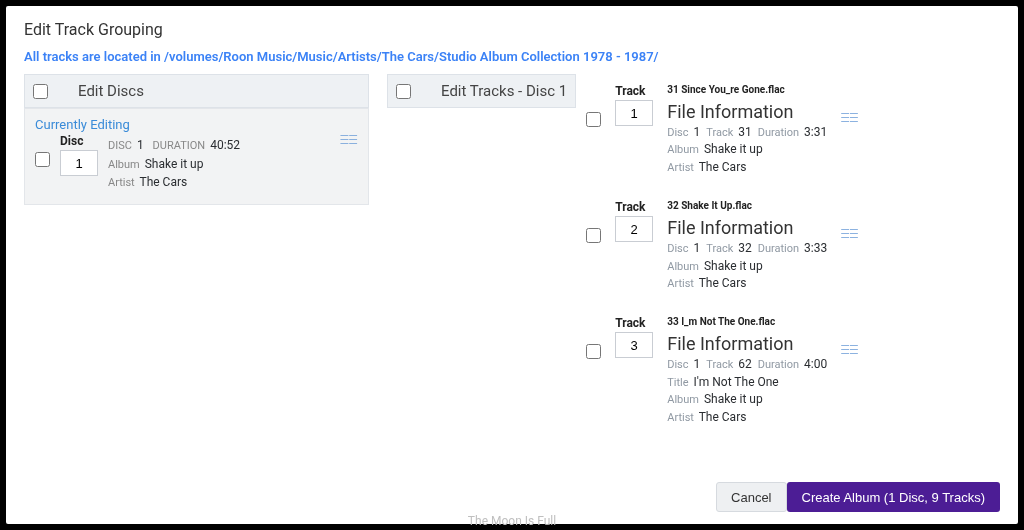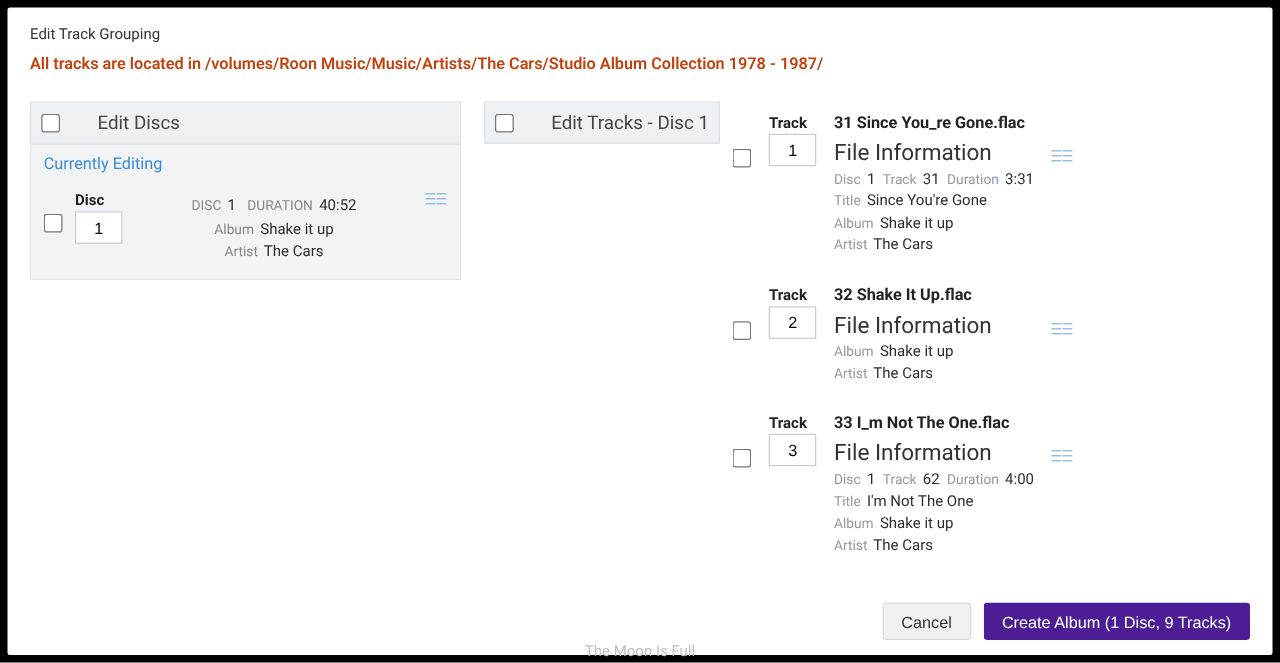--- a/index.html
+++ b/index.html
@@ -1,47 +1,47 @@
 <!DOCTYPE html>
 <html><head>
 <meta charset="utf-8">
 <style>
   * { box-sizing: border-box; margin: 0; padding: 0; }
   html, body { width: 1024px; height: 530px; overflow: hidden; font-family: -apple-system, BlinkMacSystemFont, "Segoe UI", Roboto, Arial, sans-serif; }
   body { background: #000; display:flex; align-items:center; justify-content:center; }
   .window { background: #fff; width: 1012px; height: 518px; border-radius: 2px; padding: 14px 18px 12px 18px; display:flex; flex-direction:column; }
-  .title { font-size: 12px; color: #333; font-weight: 400; margin-bottom: 10px; }
-  .subtitle { font-size: 13px; color: #c2410c; margin-bottom: 22px; font-weight:600; }
+  .title { font-size: 16px; color: #333; font-weight: 400; margin-bottom: 10px; }
+  .subtitle { font-size: 13px; color: #3b82f6; margin-bottom: 10px; font-weight:600; }
   .columns { display:flex; gap: 18px; flex:1 1 auto; overflow:hidden; }
   .col-left { width: 345px; display:flex; flex-direction:column; }
   .col-right { flex:1; display:flex; flex-direction:row; overflow:hidden; }
   .panel-header { background: #eef1f4; border:1px solid #dde2e8; height: 34px; display:flex; align-items:center; padding: 0 8px; font-size:15px; color:#444; }
   .panel-header input[type=checkbox]{ margin-right: 30px; }
   .disc-card { background:#f2f3f4; border:1px solid #e3e6ea; padding: 8px 10px 12px 10px; }
-  .currently { color:#3a8bd8; font-size:13px; margin-bottom:14px; }
+  .currently { color:#3a8bd8; font-size:13px; margin-bottom:2px; }
   .disc-row { display:flex; align-items:flex-start; gap:10px; }
   .disc-row .cb { margin-top: 18px; }
   .field-label { font-size:12px; font-weight:700; color:#222; margin-bottom:2px; display:block;}
   .numbox { width:38px; height:26px; border:1px solid #c9cdd3; background:#fff; text-align:center; font-size:13px; }
   .meta { font-size:12px; color:#7b828a; line-height:1.5; }
   .meta .lab { color:#888; font-size:11px; margin-right:2px;}
   .meta .val { color:#2a2d31; }
   .drag { color:#6f9fd8; letter-spacing:1px; font-size:11px; line-height:4px; cursor:grab;}
   .drag span{display:block;}
   .track-list { overflow:hidden; }
   .track-row { display:flex; align-items:flex-start; gap:14px; padding:10px 6px 14px 10px; }
   .track-row .cb { margin-top: 28px; }
   .track-col { display:flex; flex-direction:column; align-items:flex-start;}
   .track-info { flex:1; }
-  .filename { font-size:13px; font-weight:700; color:#222; margin-bottom:6px;}
+  .filename { font-size:10px; font-weight:700; color:#222; margin-bottom:6px;}
   .fileinfo-head { font-size:18px; color:#333; margin-bottom:2px;}
   .kv { font-size:12px; color:#555; line-height:1.45;}
   .kv .lab { color:#9099a3; font-size:11px; margin-right:2px;}
   .kv .val { color:#2a2d31;}
-  .footer { display:flex; justify-content:flex-end; gap:10px; padding-top:6px;}
+  .footer { display:flex; justify-content:flex-end; padding-top:6px;}
   .btn { height:30px; border-radius:3px; font-size:13px; padding:0 14px; cursor:pointer; border:1px solid transparent;}
   .btn-cancel { background:#eef0f2; border-color:#d6dadf; color:#333;}
   .btn-primary { background:#4c1d95; color:#fff;}
   input[type=checkbox]{ width:15px; height:15px; accent-color:#888;}
   .bg-text { position:absolute; bottom:2px; left:50%; transform:translateX(-50%); color:#bfbfbf; font-size:12px;}
 </style>
 </head>
 <body>
 
 <div class="window">
@@ -58,21 +58,21 @@
         <span>Edit Discs</span>
       </div>
       <div class="disc-card">
         <div class="currently">Currently Editing</div>
         <div class="disc-row">
           <input type="checkbox" class="cb" style="">
           <div class="track-col">
             <span class="field-label">Disc</span>
             <input class="numbox" type="text" value="1" style="">
           </div>
-          <div class="meta" style="flex:1; padding-top:2px;text-align:center;">
+          <div class="meta" style="flex:1; padding-top:2px;">
             <div>
               <span class="lab">DISC</span>
               <span class="val">1</span>
               &nbsp;
               <span class="lab">DURATION</span>
               <span class="val">40:52</span>
             </div>
             <div>
               <span class="lab">Album</span>
               <span class="val">Shake it up</span>
@@ -106,40 +106,44 @@
             <input class="numbox" type="text" value="1" style="">
           </div>
           <div class="track-info">
             <div class="filename">31 Since You_re Gone.flac</div>
             <div class="fileinfo-head">File Information</div>
             <div class="kv">
               <span class="lab">Disc</span> <span class="val">1</span>
               &nbsp;<span class="lab">Track</span> <span class="val">31</span>
               &nbsp;<span class="lab">Duration</span> <span class="val">3:31</span>
             </div>
-            <div class="kv"><span class="lab">Title</span> <span class="val">Since You're Gone</span></div>
             <div class="kv"><span class="lab">Album</span> <span class="val">Shake it up</span></div>
             <div class="kv"><span class="lab">Artist</span> <span class="val">The Cars</span></div>
           </div>
           <div class="drag" style="margin-top:28px;">
               <span>──</span>
               <span>──</span>
               <span>──</span>
             </div>
         </div>
 
         <div class="track-row">
           <input type="checkbox" class="cb" style="">
           <div class="track-col">
             <span class="field-label">Track</span>
             <input class="numbox" type="text" value="2" style="">
           </div>
           <div class="track-info">
             <div class="filename">32 Shake It Up.flac</div>
             <div class="fileinfo-head">File Information</div>
+            <div class="kv">
+              <span class="lab">Disc</span> <span class="val">1</span>
+              &nbsp;<span class="lab">Track</span> <span class="val">32</span>
+              &nbsp;<span class="lab">Duration</span> <span class="val">3:33</span>
+            </div>
             <div class="kv"><span class="lab">Album</span> <span class="val">Shake it up</span></div>
             <div class="kv"><span class="lab">Artist</span> <span class="val">The Cars</span></div>
           </div>
           <div class="drag" style="margin-top:28px;">
               <span>──</span>
               <span>──</span>
               <span>──</span>
             </div>
         </div>
 

